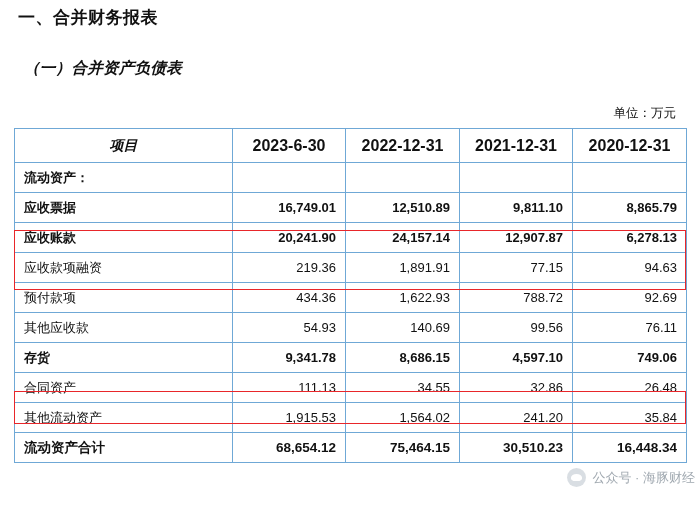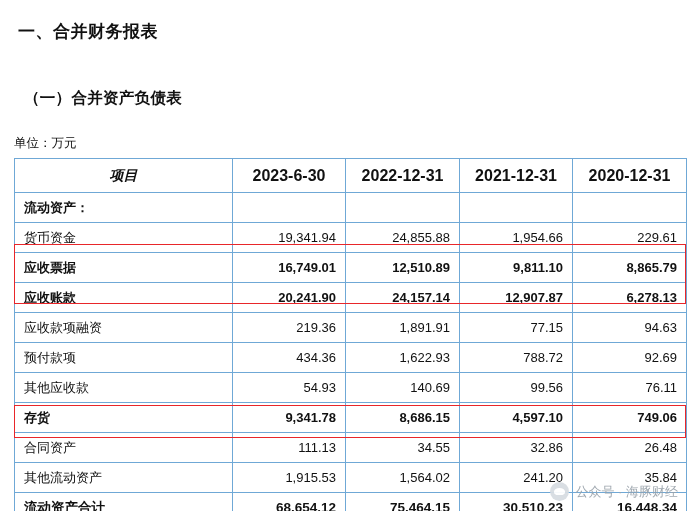--- a/index.html
+++ b/index.html
@@ -19,34 +19,36 @@
     position: relative;
     width: 700px;
     height: 511px;
     box-sizing: border-box;
     padding: 0 14px;
   }
   .heading-1 {
     font-size: 17px;
     font-weight: bold;
     color: #111111;
-    margin: 20px 0 0 4px;
+    margin: 6px 0 0 4px;
     letter-spacing: 0.5px;
   }
   .heading-2 {
     font-size: 15.5px;
     font-weight: bold;
     color: #111111;
-    margin: 45px 0 0 10px;
+    margin: 29px 0 0 10px;
     letter-spacing: 0.3px;
+    font-style: italic;
   }
   .unit-line {
+    text-align: right;
     font-size: 12.5px;
     color: #111111;
-    margin: 26px 22px 6px 0;
+    margin: 26px 10px 6px 0;
   }
   table.fin {
     border-collapse: collapse;
     width: 672px;
     margin: 0 auto;
     table-layout: fixed;
     font-size: 12.5px;
   }
   table.fin col.c0 { width: 218px; }
   table.fin col.c1 { width: 113px; }
@@ -105,21 +107,21 @@
     height: 60px;
   }
   #hl-inventory {
     left: 14px;
     top: 385px;
     width: 672px;
     height: 33px;
   }
   .watermark {
     position: absolute;
-    right: 22px;
+    right: 5px;
     bottom: 30px;
     display: flex;
     align-items: center;
     gap: 6px;
     color: #9aa3ab;
     font-size: 13px;
     opacity: 0.95;
   }
   .wm-logo {
     width: 19px;
@@ -167,27 +169,20 @@
       </tr>
     </thead>
     <tbody>
       <tr class="section">
         <td class="label">流动资产：</td>
         <td class="num"></td>
         <td class="num"></td>
         <td class="num"></td>
         <td class="num"></td>
       </tr>
-      <tr>
-        <td class="label">货币资金</td>
-        <td class="num">19,341.94</td>
-        <td class="num">24,855.88</td>
-        <td class="num">1,954.66</td>
-        <td class="num">229.61</td>
-      </tr>
       <tr class="bold">
         <td class="label">应收票据</td>
         <td class="num">16,749.01</td>
         <td class="num">12,510.89</td>
         <td class="num">9,811.10</td>
         <td class="num">8,865.79</td>
       </tr>
       <tr class="bold">
         <td class="label">应收账款</td>
         <td class="num">20,241.90</td>

